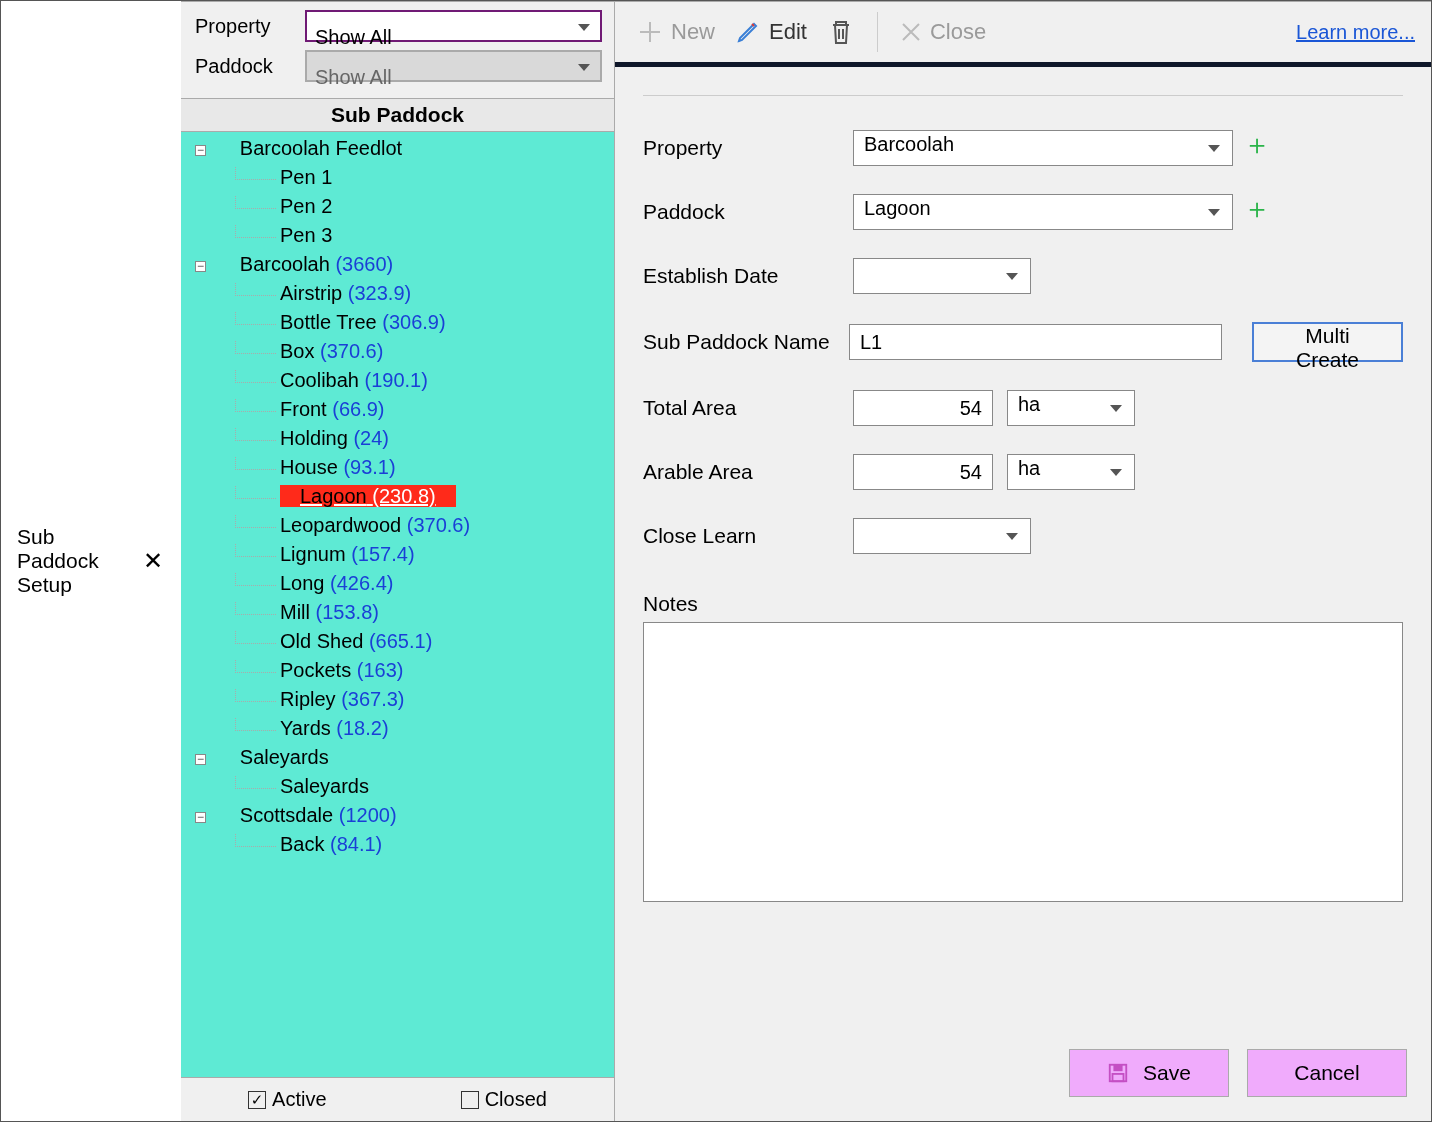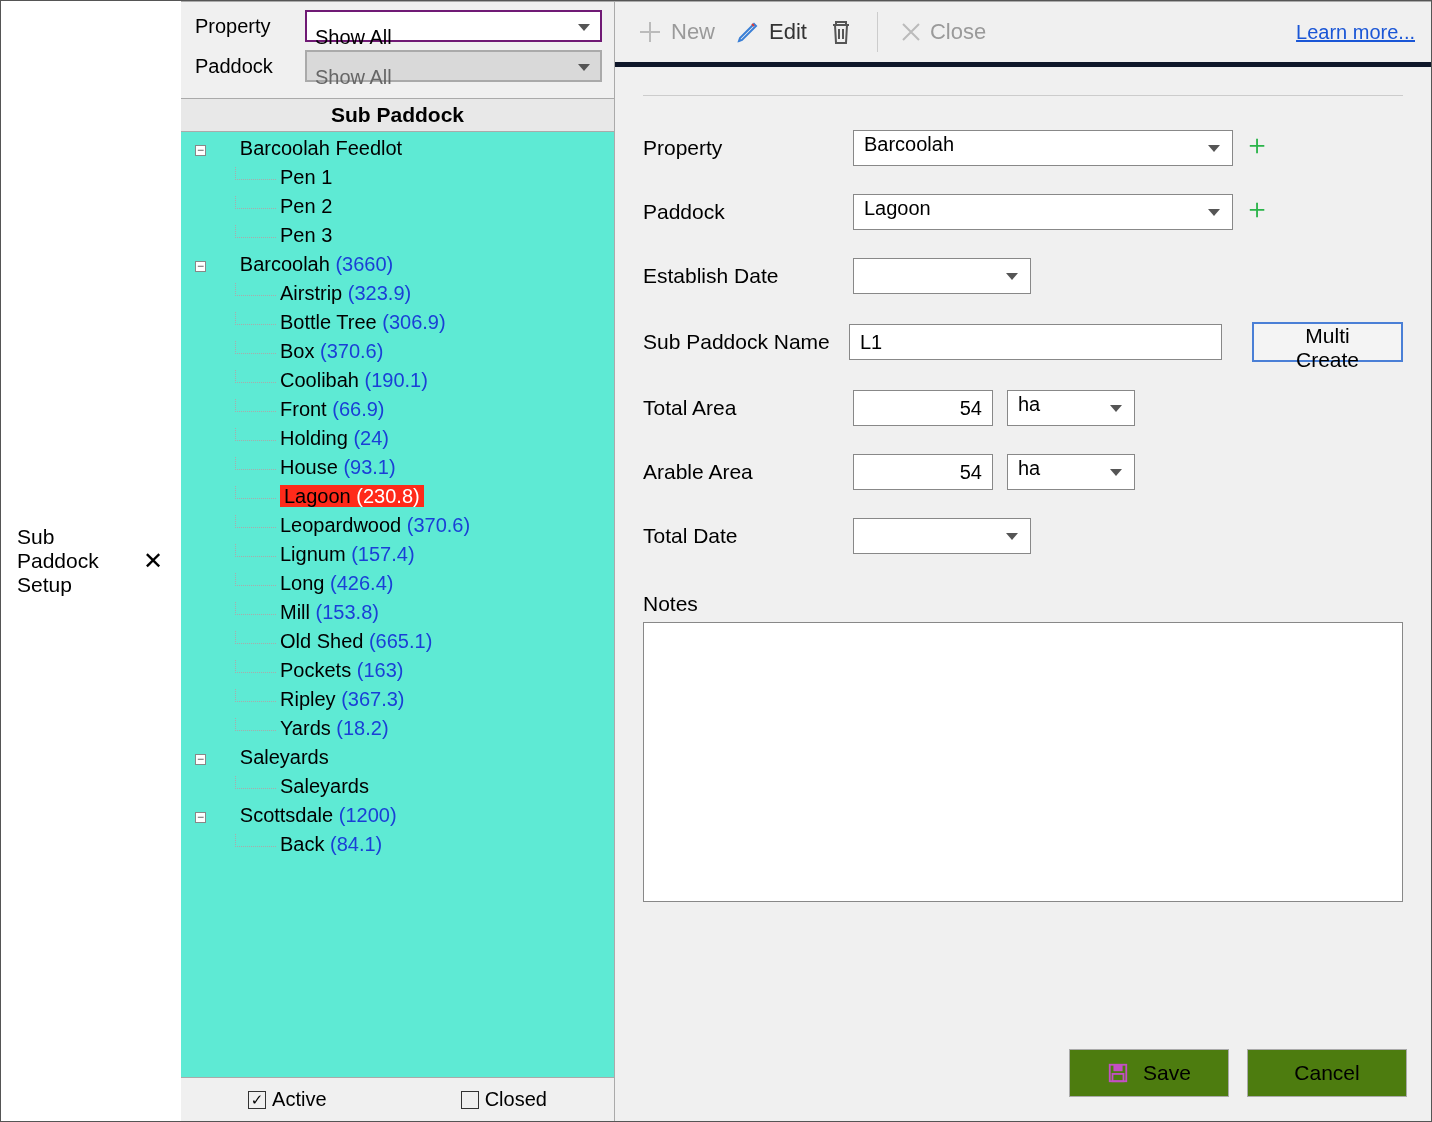--- a/index.html
+++ b/index.html
@@ -27,21 +27,21 @@
 .tree::-webkit-scrollbar-thumb { background: #c8c8c8; }
 
 .tree-node { white-space: nowrap; line-height: 29px; }
 .toggle { display: inline-block; width: 11px; height: 11px; border: 1px solid #888; text-align: center; line-height: 8px; font-size: 12px; margin-right: 6px; vertical-align: 1px; background: #fff; color:#555;}
 .node-leaf { padding-left: 54px; }
 .node-leaf::before { content: ""; display: inline-block; width: 40px; height: 12px; border-left: 1px dotted #aaa; border-bottom: 1px dotted #aaa; margin-right: 4px; vertical-align: 4px; }
 .indent1 { padding-left: 14px; }
 .indent2 { padding-left: 54px; }
 .group-label { color: #000; }
 .area { color: #1a3fd6; }
-.selected { background: #ff2a1a; color: #fff; padding: 0 4px; }
+.selected { background: #ff2a1a; color: #fff; padding: 0 20px; text-decoration: underline; }
 .selected .area { color: #fff; }
 
 .footer-checks { border-top: 1px solid #aaa; background: #f0f0f0; padding: 10px 0; display: flex; justify-content: space-around; font-size: 20px; }
 .chk { display: inline-flex; align-items: center; gap: 6px; }
 .chk .box { width: 18px; height: 18px; border: 1.5px solid #333; display: inline-flex; align-items: center; justify-content: center; font-size: 15px; }
 .chk .box.checked::after{content:"✓"; line-height:1;}
 
 
 .right { flex: 1; background: #f0f0f0; display: flex; flex-direction: column; }
 .toolbar { display: flex; align-items: center; padding: 10px 16px; gap: 8px; border-bottom: 5px solid #0f172a; }
@@ -61,21 +61,21 @@
 .sel.date { width: 178px; }
 .inp.wide { width: 380px; }
 .inp.num { width: 140px; text-align: right; padding-right:10px;}
 .sel.unit { width: 128px; }
 .plus-btn { width: 28px; height: 28px; margin-left: 10px; color: #2bb44a; font-size: 28px; line-height: 22px; text-align: center; font-weight:300;}
 .multi-btn { margin-left: 30px; height: 40px; padding: 0 18px; border: 2px solid #4a7fd6; background: #f4f4f4; font-size: 21px; }
 .notes-label { font-size: 21px; margin-bottom: 6px; display: block; }
 .notes-box { width: 760px; height: 280px; border: 1px solid #888; background: #fff; }
 
 .action-bar { display: flex; justify-content: flex-end; gap: 18px; padding: 18px 24px 24px; }
-.btn { height: 48px; width: 160px; border: 1px solid #aaa; background: #4d7c0f; font-size: 21px; display: inline-flex; align-items: center; justify-content: center; gap: 14px; }
+.btn { height: 48px; width: 160px; border: 1px solid #aaa; background: #f0abfc; font-size: 21px; display: inline-flex; align-items: center; justify-content: center; gap: 14px; }
 .save-ico { width: 22px; height: 22px; }
 
 svg { display: block; }
 </style>
 </head>
 <body>
 
 <div class="window">
   <div class="titlebar">
     <span>Sub Paddock Setup</span>
@@ -194,21 +194,21 @@
           <div style="width:14px"></div>
           <div class="sel unit"><span>ha</span></div>
         </div>
         <div class="frow">
           <label>Arable Area</label>
           <input class="inp num" value="54" style="">
           <div style="width:14px"></div>
           <div class="sel unit"><span>ha</span></div>
         </div>
         <div class="frow">
-          <label>Total Date</label>
+          <label>Close Learn</label>
           <div class="sel date"><span></span></div>
         </div>
         <div style="height:10px"></div>
         <span class="notes-label">Notes</span>
         <div class="notes-box"></div>
       </div>
 
       <div class="action-bar">
         <button class="btn">
           <svg class="save-ico" viewBox="0 0 24 24">

